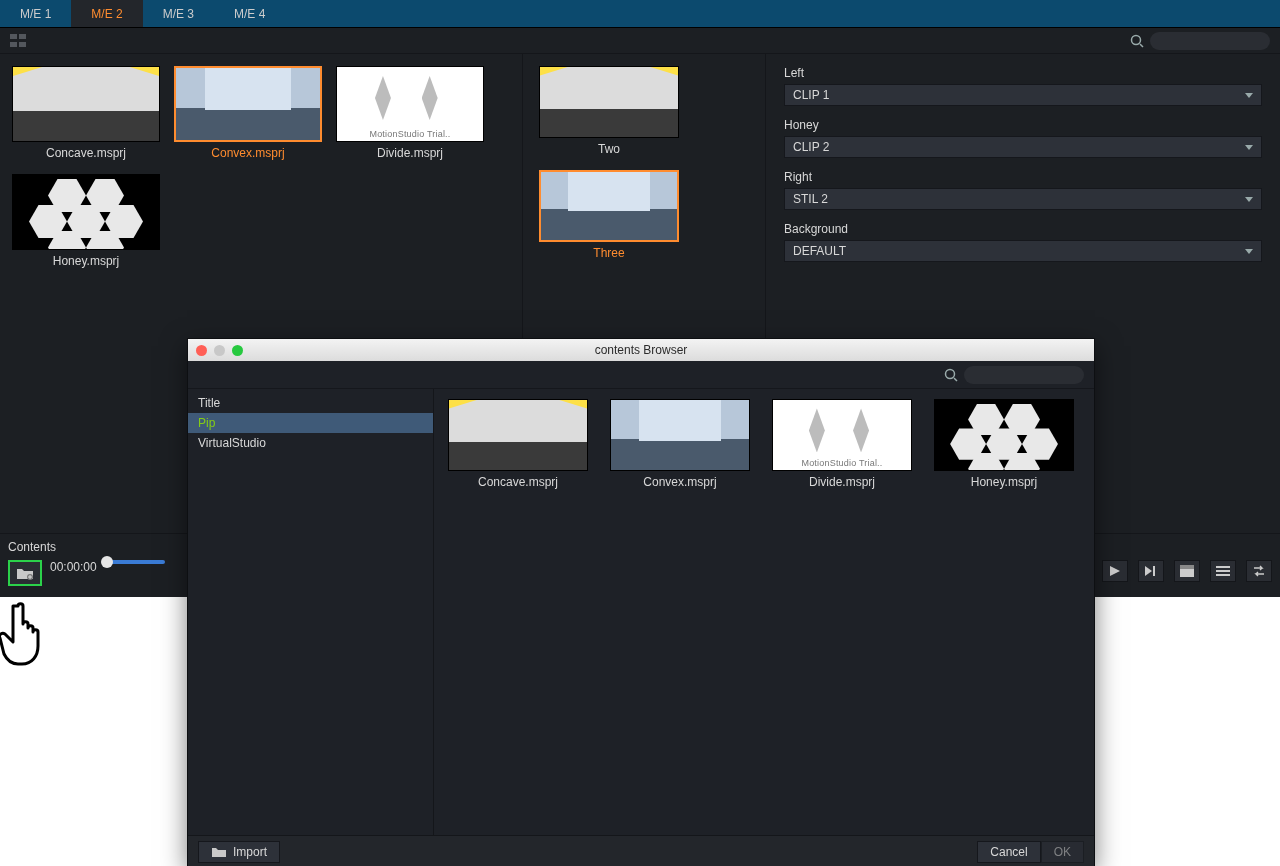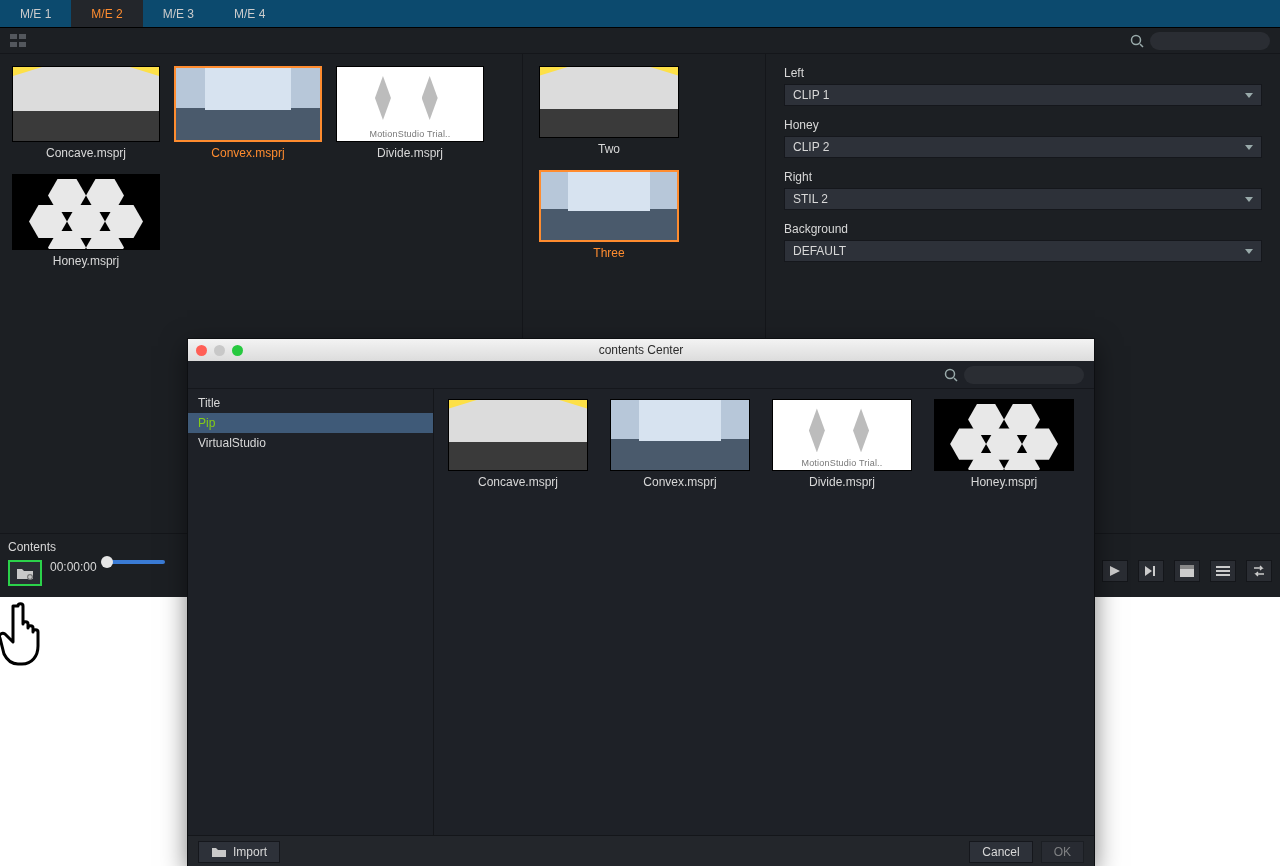--- a/index.html
+++ b/index.html
@@ -222,21 +222,21 @@
   </div>
 </div>
 
 <div class="dialog">
   <div class="titlebar">
     <div class="tl">
       <div class="dot r"></div>
       <div class="dot y"></div>
       <div class="dot g"></div>
     </div>
-    <div class="title">contents Center</div>
+    <div class="title">contents Browser</div>
   </div>
   <div class="dlg-tool">
     <div class="search">
       <svg width="14" height="14">
           <circle cx="6" cy="6" r="4.5" stroke="#9aa" fill="none" stroke-width="1.5"></circle>
           <line x1="10" y1="10" x2="13" y2="13" stroke="#9aa" stroke-width="1.5"></line>
         </svg>
       <input class="search-field" style="">
     </div>
   </div>
@@ -281,21 +281,21 @@
         </div>
       </div>
   </div>
   <div class="dlg-foot">
     <div class="btn">
       <svg width="16" height="12">
           <path d="M1 2h4l2 2h8v7H1z" fill="#c9c9c9"></path>
         </svg>
       <span>Import</span>
     </div>
-    <div style="display:flex;gap:8px">
+    <div style="display:flex;gap:0">
       <div class="btn">
           <span>Cancel</span>
         </div>
       <div class="btn dis">
           <span>OK</span>
         </div>
     </div>
   </div>
 </div>
 

